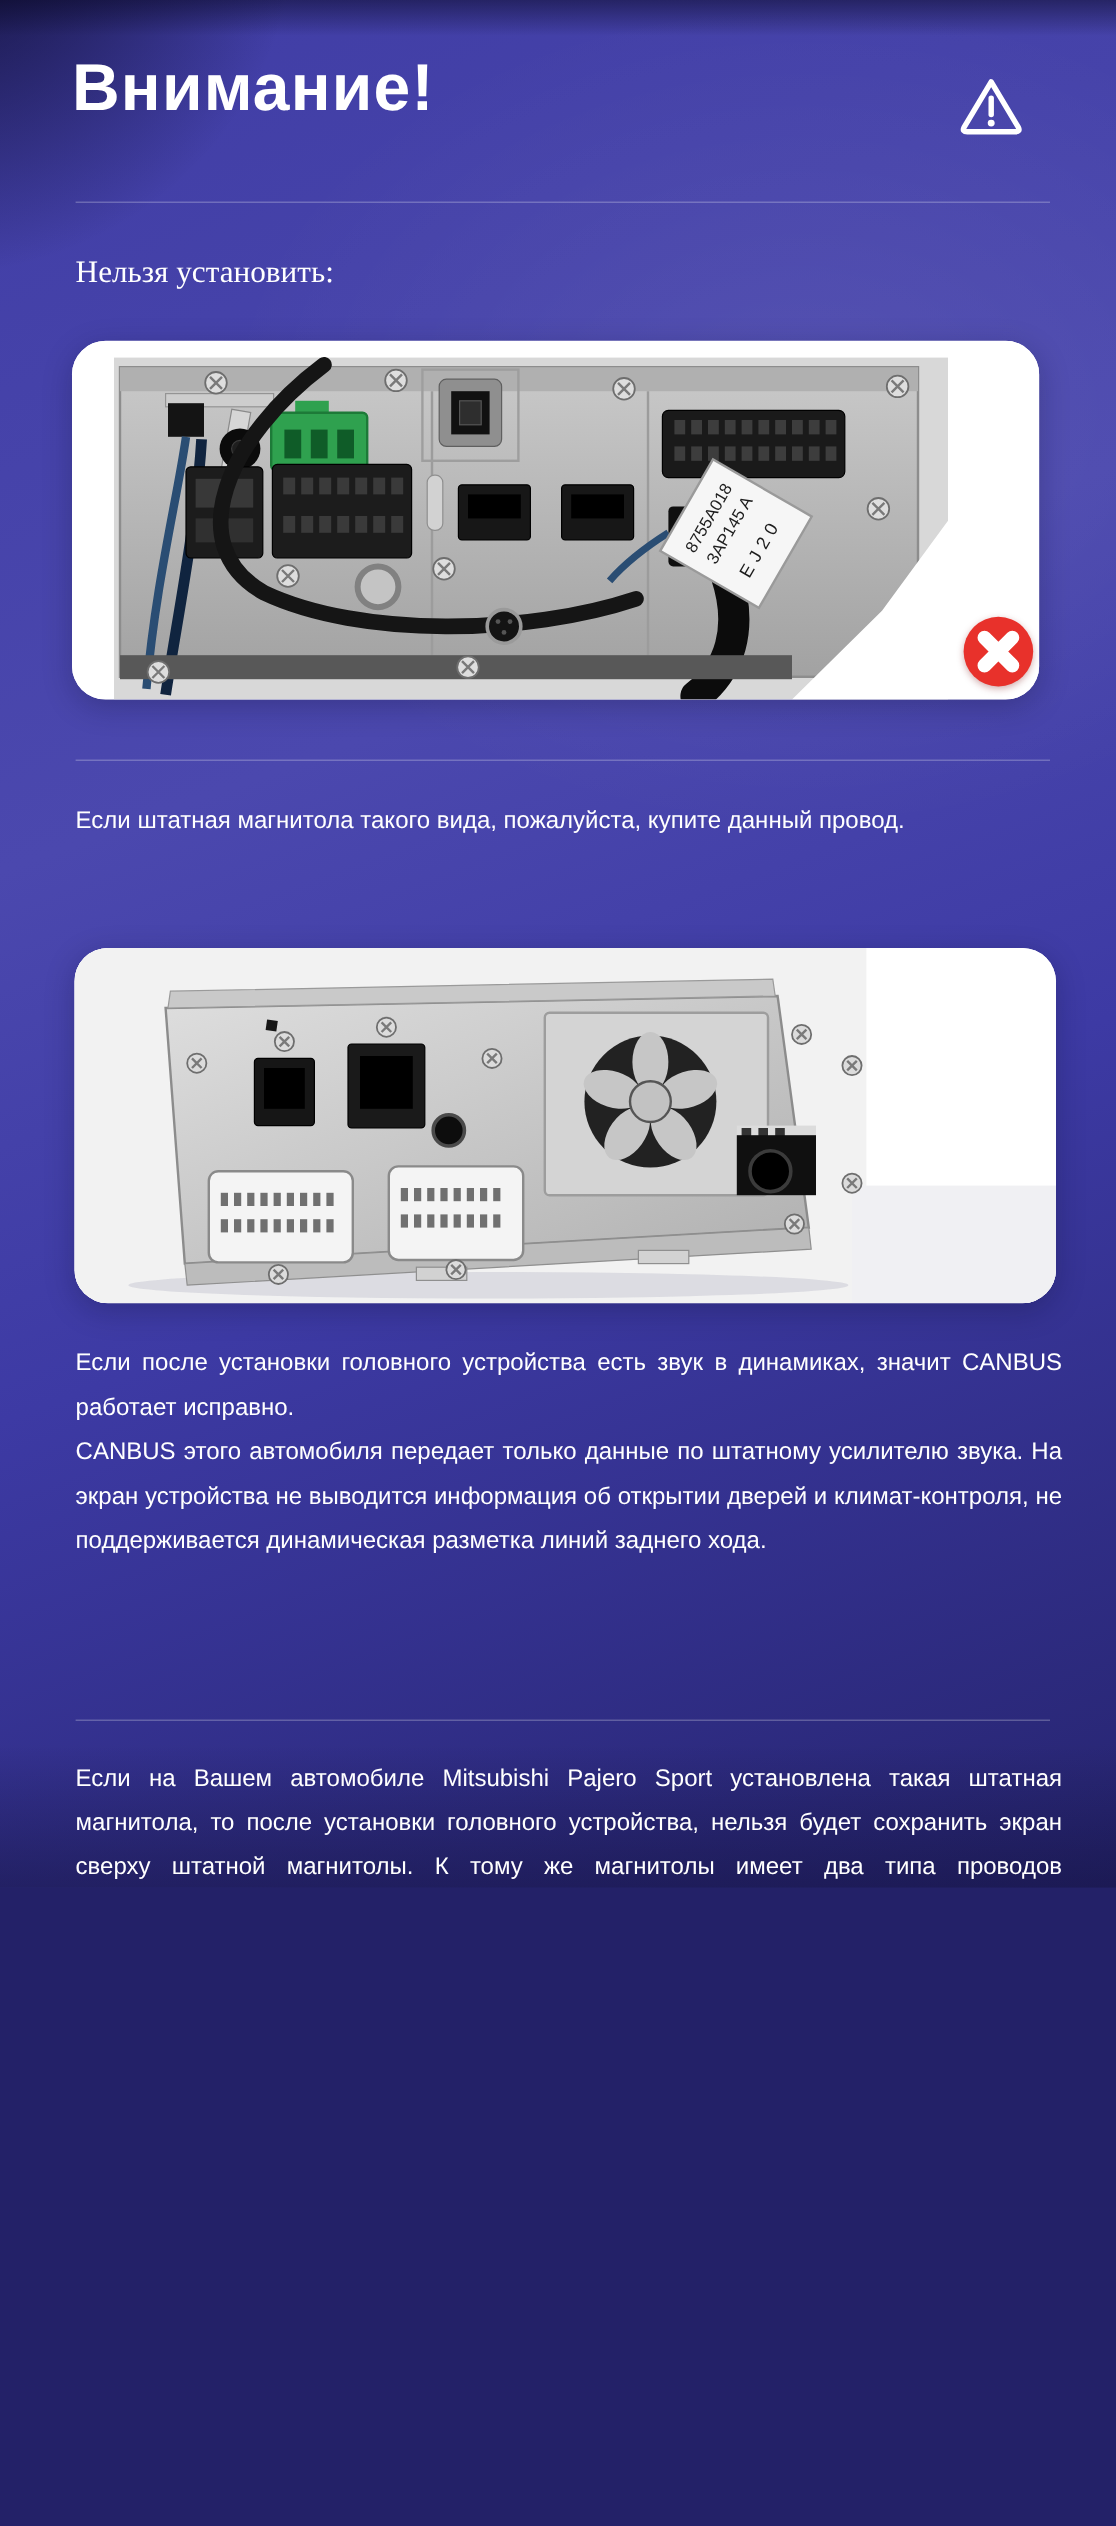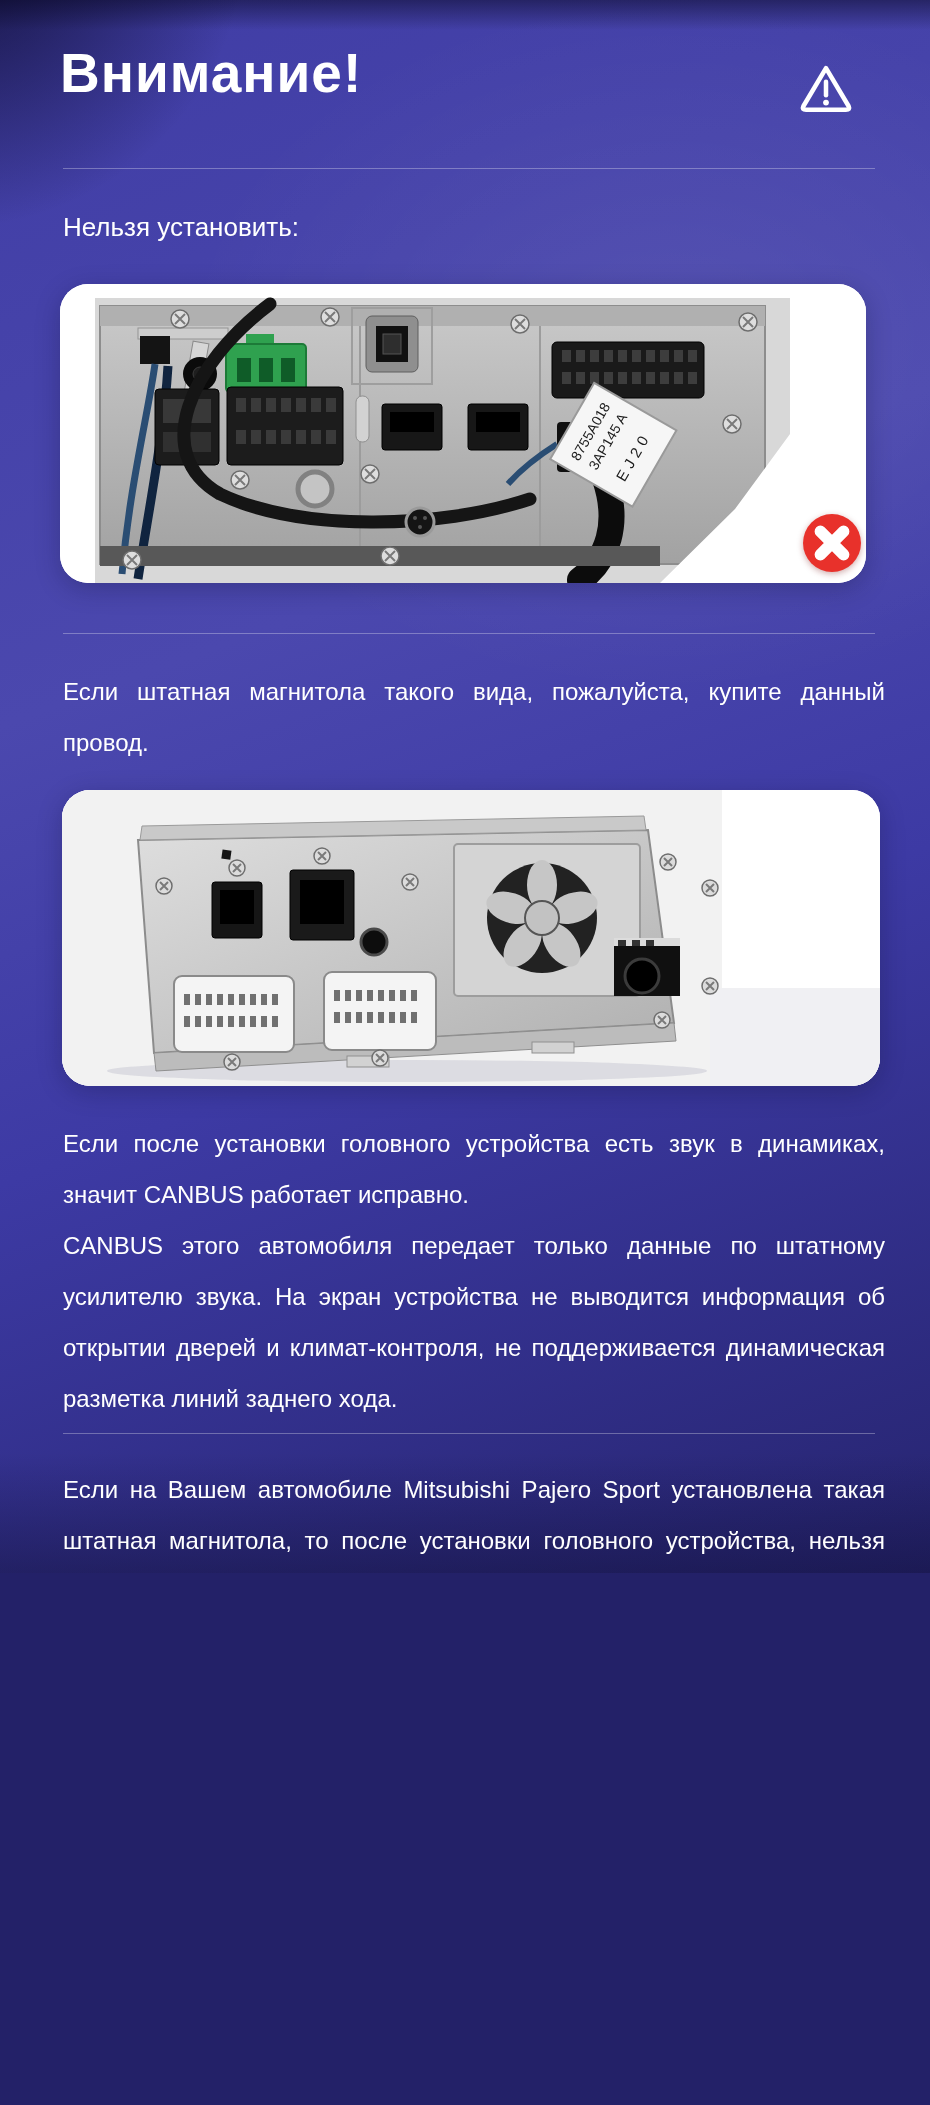--- a/index.html
+++ b/index.html
@@ -13,23 +13,23 @@
       radial-gradient(ellipse 700px 500px at 72% 22%, rgba(255,255,255,0.07), rgba(255,255,255,0) 70%),
       linear-gradient(160deg, #403da5 0%, #4b48ae 38%, #3d3aa4 62%, #26246f 100%);
   }
   .title{
     position:absolute;left:60px;top:36px;margin:0;
     font-size:55px;line-height:75px;font-weight:700;color:#ffffff;letter-spacing:1px;
   }
   .warn-icon{position:absolute;left:797px;top:62px;width:58px;height:54px;}
   .divider{position:absolute;left:63px;width:812px;height:1px;background:rgba(255,255,255,0.3);}
   .d1{top:168px;} .d2{top:633px;} .d3{top:1433px;}
-  .section-label{position:absolute;left:63px;top:212px;font-size:26px;color:#ffffff;}
+  .section-label{position:absolute;left:63px;top:212px;font-size:26px;color:#ffffff;font-family:Liberation Serif, serif;}
   .para,.text-block p{
-    font-size:24px;line-height:51px;color:#ffffff;margin:0;
+    font-size:20px;line-height:37px;color:#ffffff;margin:0;
     text-align:justify;text-align-last:left;
   }
   .p-buy{position:absolute;left:63px;top:666px;width:822px;}
   .tb-canbus{position:absolute;left:63px;top:1118px;width:822px;}
   .p-pajero{position:absolute;left:63px;top:1464px;width:822px;}
   .card{position:absolute;background:#ffffff;border-radius:28px;overflow:hidden;box-shadow:0 6px 24px rgba(10,10,40,0.25);}
   .card1{left:60px;top:284px;width:806px;height:299px;}
   .card2{left:62px;top:790px;width:818px;height:296px;}
   .card3{left:62px;top:1735px;width:810px;height:300px;border-radius:26px;}
   .card svg{display:block;width:100%;height:100%;}

